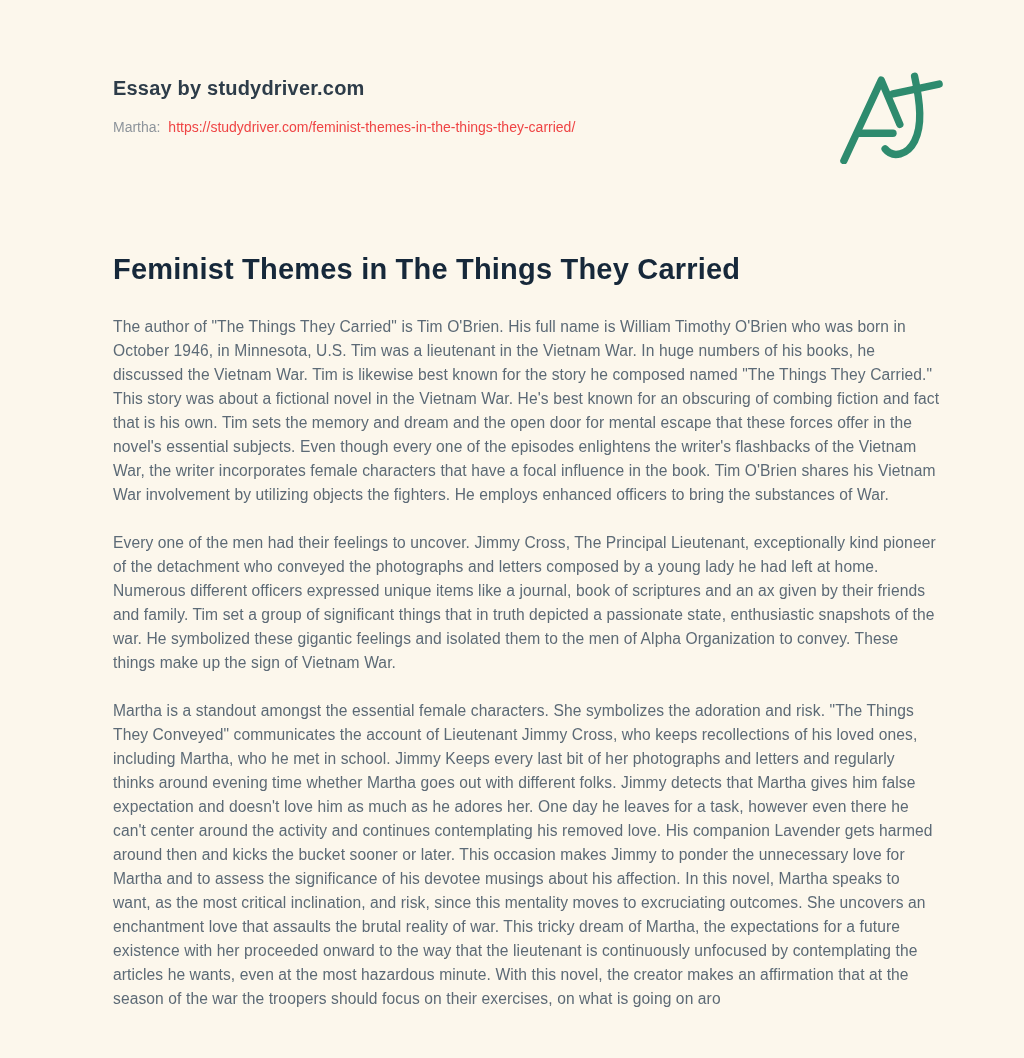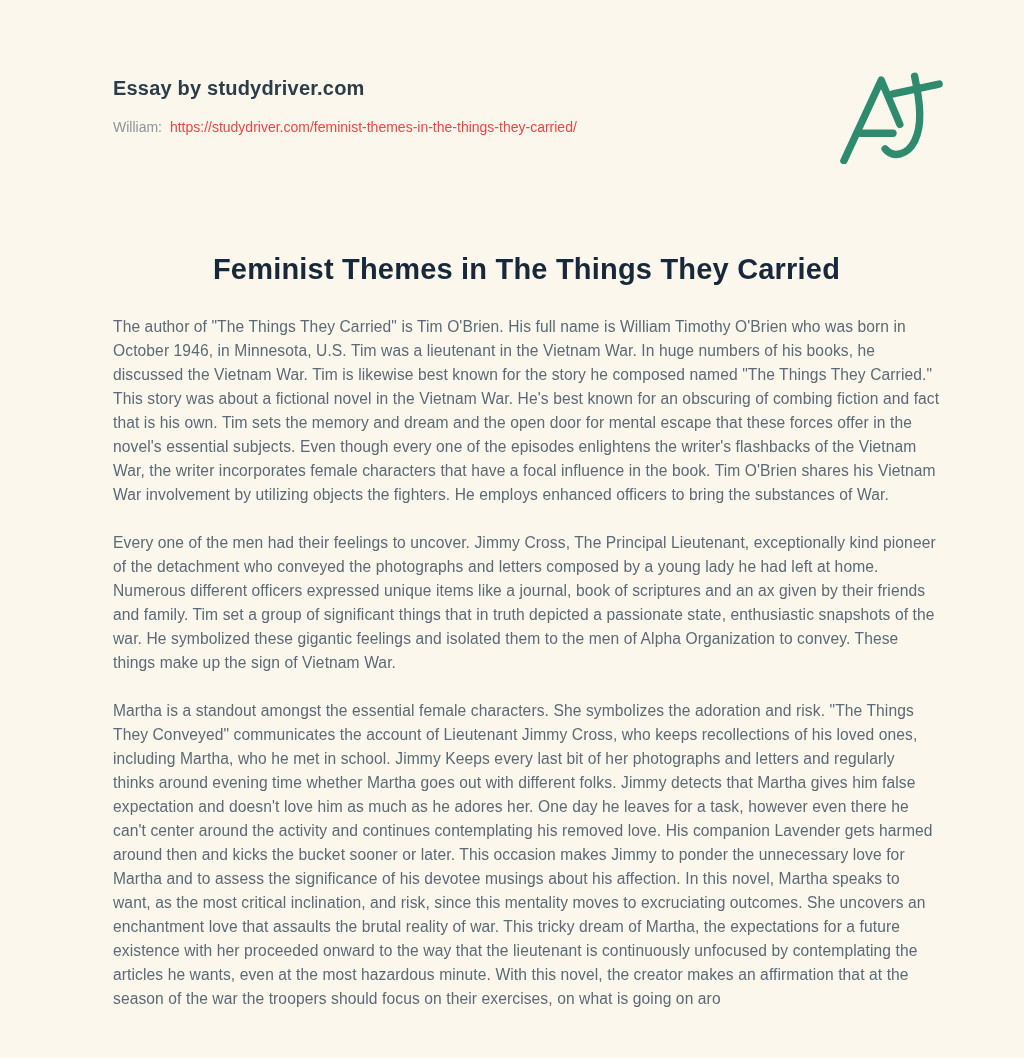--- a/index.html
+++ b/index.html
@@ -45,21 +45,20 @@
     height: 94px;
   }
   .logo svg { width: 100%; height: 100%; display: block; }
   h1.essay-title {
     margin: 116px 0 0 0;
     font-size: 29px;
     line-height: 36px;
     font-weight: bold;
     color: #16283a;
     letter-spacing: 0.2px;
-    text-align: center;
   }
   p.essay-paragraph {
     margin: 24px 0 0 0;
     font-size: 15.6px;
     line-height: 24px;
     color: #5c6a76;
     letter-spacing: 0.1px;
     text-align: left;
   }
   p.essay-paragraph:first-of-type {
@@ -69,21 +68,21 @@
 </head>
 <body>
 
 <div class="page">
 
   <div class="content">
 
     <header>
       <div class="byline">Essay by studydriver.com</div>
       <div class="source-line">
-        <span class="source-label">William:</span>
+        <span class="source-label">Martha:</span>
         <a class="source-url" href="#" title="https://studydriver.com/feminist-themes-in-the-things-they-carried/">https://studydriver.com/feminist-themes-in-the-things-they-carried/</a>
       </div>
     </header>
 
     <main>
       <h1 class="essay-title">Feminist Themes in The Things They Carried</h1>
 
       <p class="essay-paragraph">The author of "The Things They Carried" is Tim O'Brien. His full name is William Timothy O'Brien who was born in October 1946, in Minnesota, U.S. Tim was a lieutenant in the Vietnam War. In huge numbers of his books, he discussed the Vietnam War. Tim is likewise best known for the story he composed named "The Things They Carried." This story was about a fictional novel in the Vietnam War. He's best known for an obscuring of combing fiction and fact that is his own. Tim sets the memory and dream and the open door for mental escape that these forces offer in the novel's essential subjects. Even though every one of the episodes enlightens the writer's flashbacks of the Vietnam War, the writer incorporates female characters that have a focal influence in the book. Tim O'Brien shares his Vietnam War involvement by utilizing objects the fighters. He employs enhanced officers to bring the substances of War.</p>
 
       <p class="essay-paragraph">Every one of the men had their feelings to uncover. Jimmy Cross, The Principal Lieutenant, exceptionally kind pioneer of the detachment who conveyed the photographs and letters composed by a young lady he had left at home. Numerous different officers expressed unique items like a journal, book of scriptures and an ax given by their friends and family. Tim set a group of significant things that in truth depicted a passionate state, enthusiastic snapshots of the war. He symbolized these gigantic feelings and isolated them to the men of Alpha Organization to convey. These things make up the sign of Vietnam War.</p>

